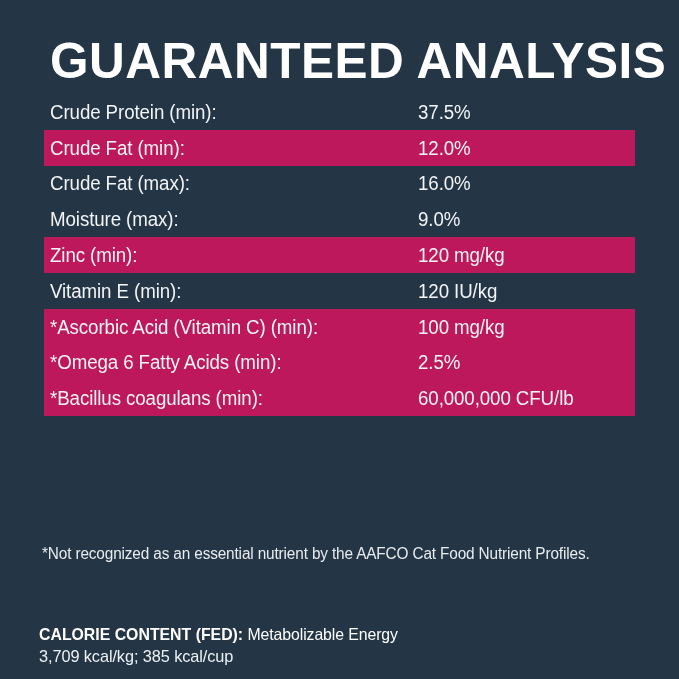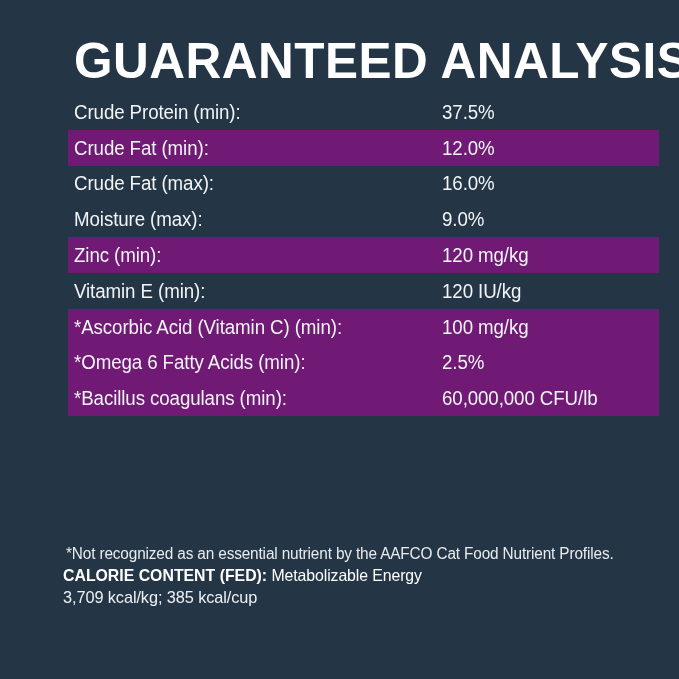--- a/index.html
+++ b/index.html
@@ -11,21 +11,20 @@
     height: 679px;
     background: #243546;
     font-family: "Liberation Sans", sans-serif;
     overflow: hidden;
   }
   .panel {
     position: relative;
     width: 590px;
     height: 679px;
     box-sizing: border-box;
-    margin-left: 24px;
   }
   .title {
     position: absolute;
     left: 50px;
     top: 33px;
     width: 590px;
     font-family: "Liberation Sans", sans-serif;
     font-weight: bold;
     font-size: 50px;
     line-height: 56px;
@@ -46,21 +45,21 @@
     display: flex;
     align-items: center;
     height: 35.8px;
     box-sizing: border-box;
     padding-left: 6px;
   }
   .row.odd {
     background: transparent;
   }
   .row.even {
-    background: #701a75;
+    background: #be185d;
     justify-content: space-between;
   }
   .cell-label {
     width: 368px;
     flex: 0 0 368px;
     font-size: 19.5px;
     line-height: 22px;
     color: #f2f4f6;
     font-weight: normal;
     letter-spacing: -0.1px;
@@ -88,21 +87,21 @@
     line-height: 20px;
     color: #e9ecef;
     letter-spacing: -0.15px;
     white-space: nowrap;
     transform: scaleX(0.96);
     transform-origin: left center;
   }
   .calorie {
     position: absolute;
     left: 39px;
-    top: 564px;
+    top: 623px;
     width: 600px;
   }
   .calorie-line1 {
     font-size: 16.5px;
     line-height: 22px;
     color: #ffffff;
     letter-spacing: -0.1px;
     white-space: nowrap;
     transform: scaleX(0.96);
     transform-origin: left center;

